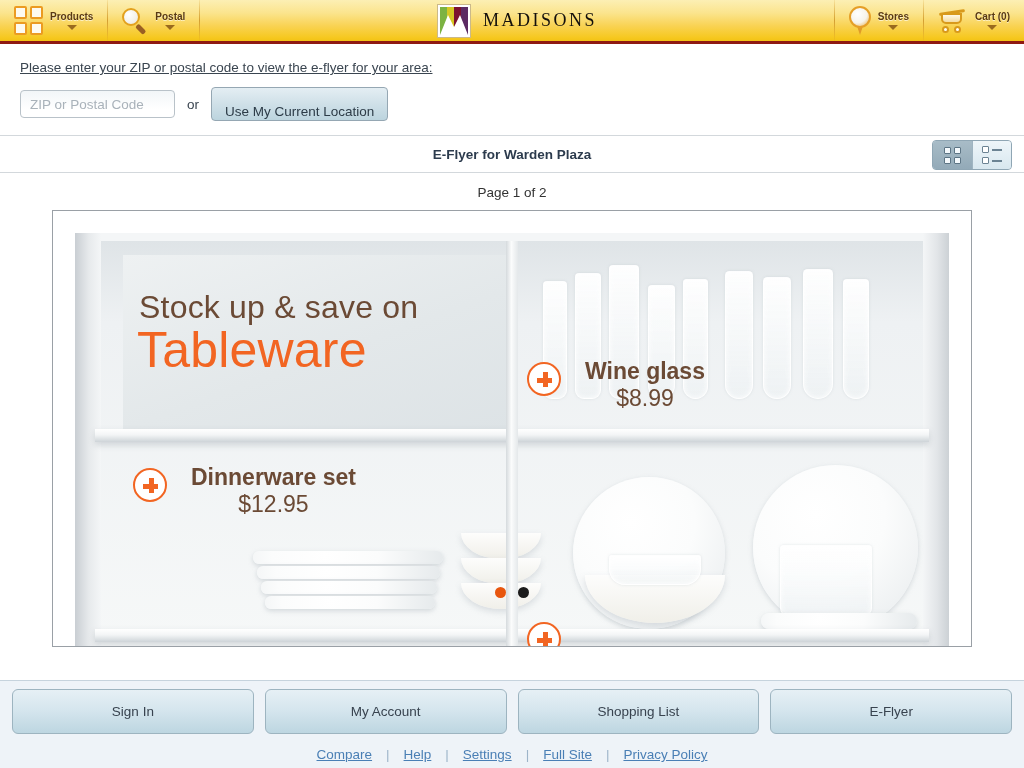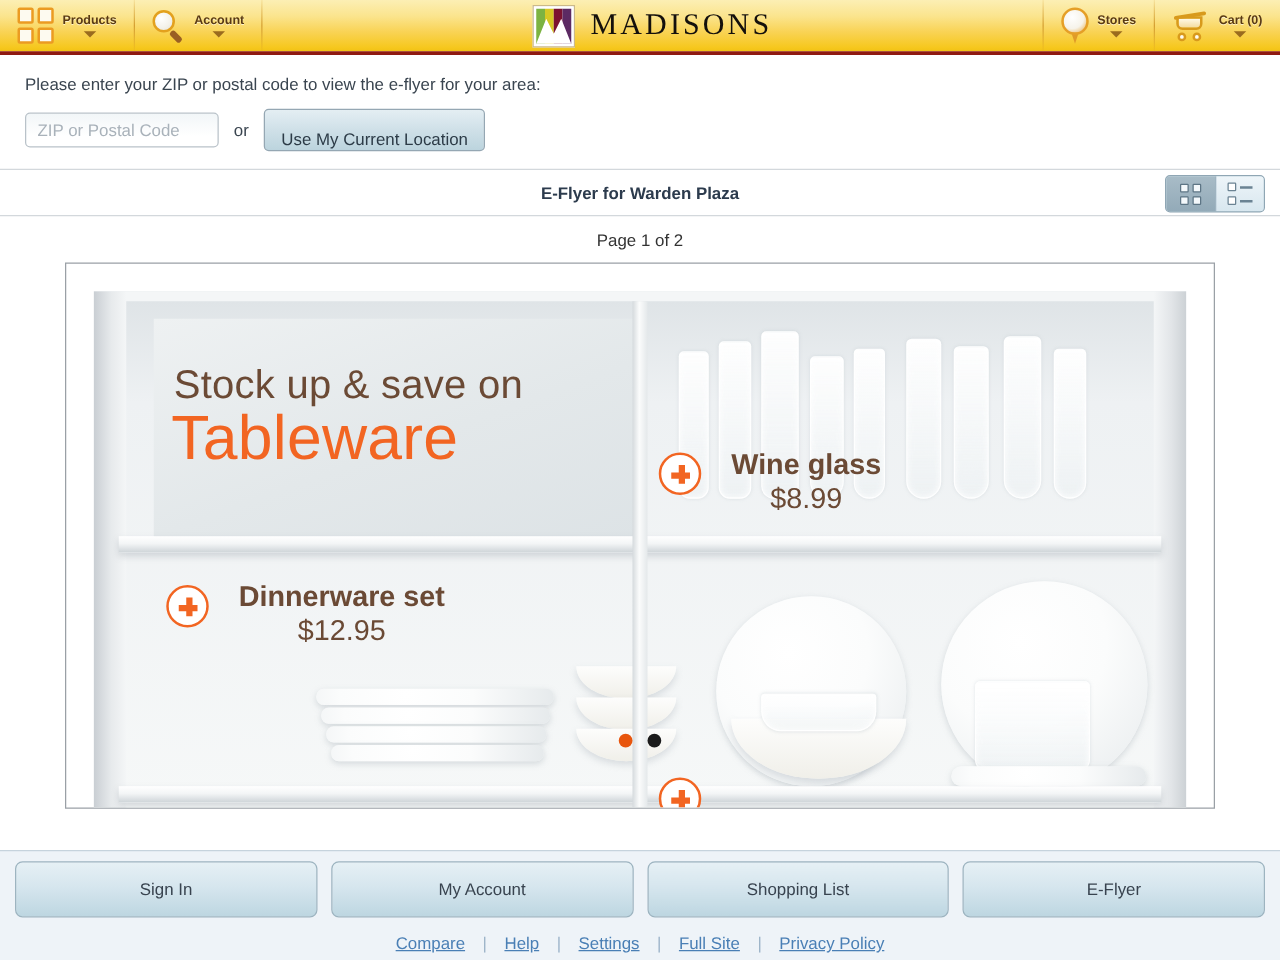--- a/index.html
+++ b/index.html
@@ -105,27 +105,27 @@
   .ico-cart .w1 { left: 4px; } .ico-cart .w2 { left: 16px; }
 
   
   .logo-wrap { display: flex; align-items: center; gap: 12px; }
   .logo-mark {
     width: 34px; height: 34px;
     background: #fff; border: 1px solid #cbb98a;
     position: relative; overflow: hidden;
   }
   .brand {
-    font-size: 24px; letter-spacing: 2.5px;
+    font-size: 18px; letter-spacing: 2.5px;
     color: #14100c; font-family: "Liberation Serif", serif;
   }
 
   
   .zipbar { padding: 16px 20px 14px 20px; background: #fff; }
-  .zip-prompt { font-size: 13.5px; color: #3a4550; margin-bottom: 12px; }
+  .zip-prompt { font-size: 13.5px; color: #3a4550; margin-bottom: 12px; text-decoration: underline; }
   .zip-row { display: flex; align-items: center; gap: 12px; }
   .zip-input {
     width: 155px; height: 28px;
     border: 1px solid #b9c2c9; border-radius: 4px;
     padding: 0 9px; font-size: 13.5px; color: #333;
     background: linear-gradient(to bottom, #f2f6f8, #ffffff 70%);
     font-family: "Liberation Sans", sans-serif;
   }
   .zip-input::placeholder { color: #a9b2ba; }
   .zip-or { font-size: 13.5px; color: #3a4550; }
@@ -308,21 +308,21 @@
   </div>
 
   <div class="nav-div"></div>
 
   <div class="nav-cell">
     <span class="ico-search">
       <span class="lens"></span>
         <span class="handle"></span>
     </span>
     <span class="nav-stack">
-      <span class="nav-label">Account</span>
+      <span class="nav-label">Postal</span>
       <span class="caret"></span>
     </span>
   </div>
 
   <div class="nav-div"></div>
 
   <div class="spacer"></div>
 
   <div class="nav-cell logo-wrap">
     <span class="logo-mark">

